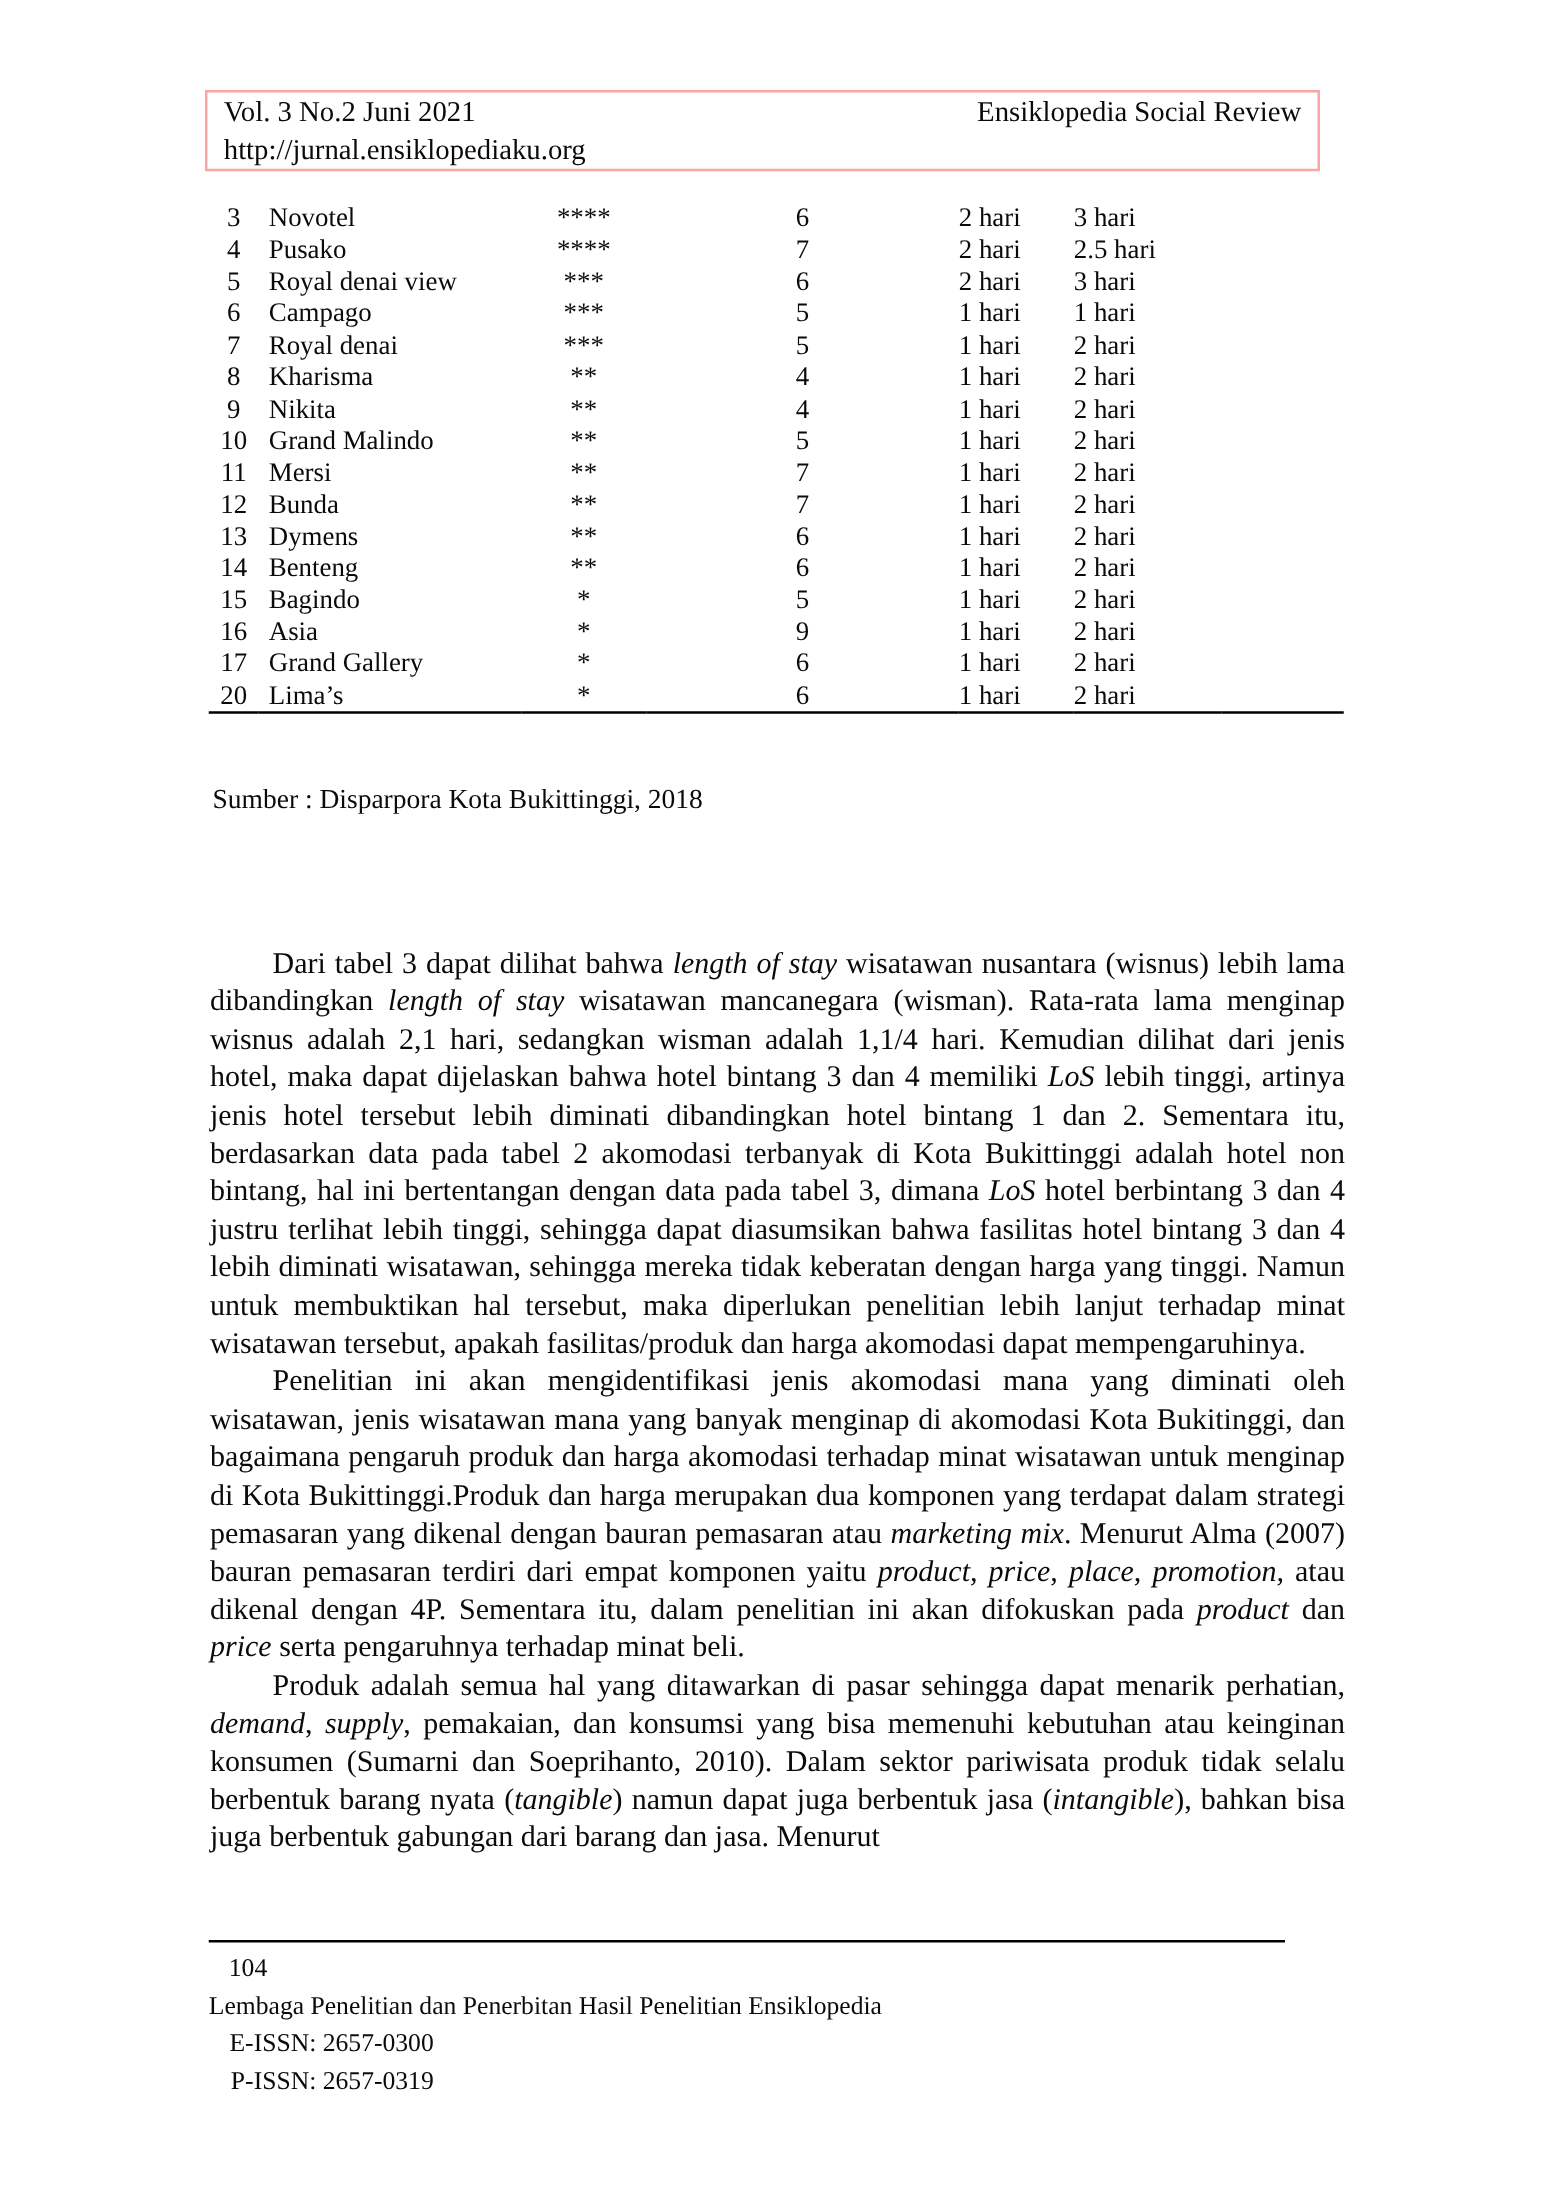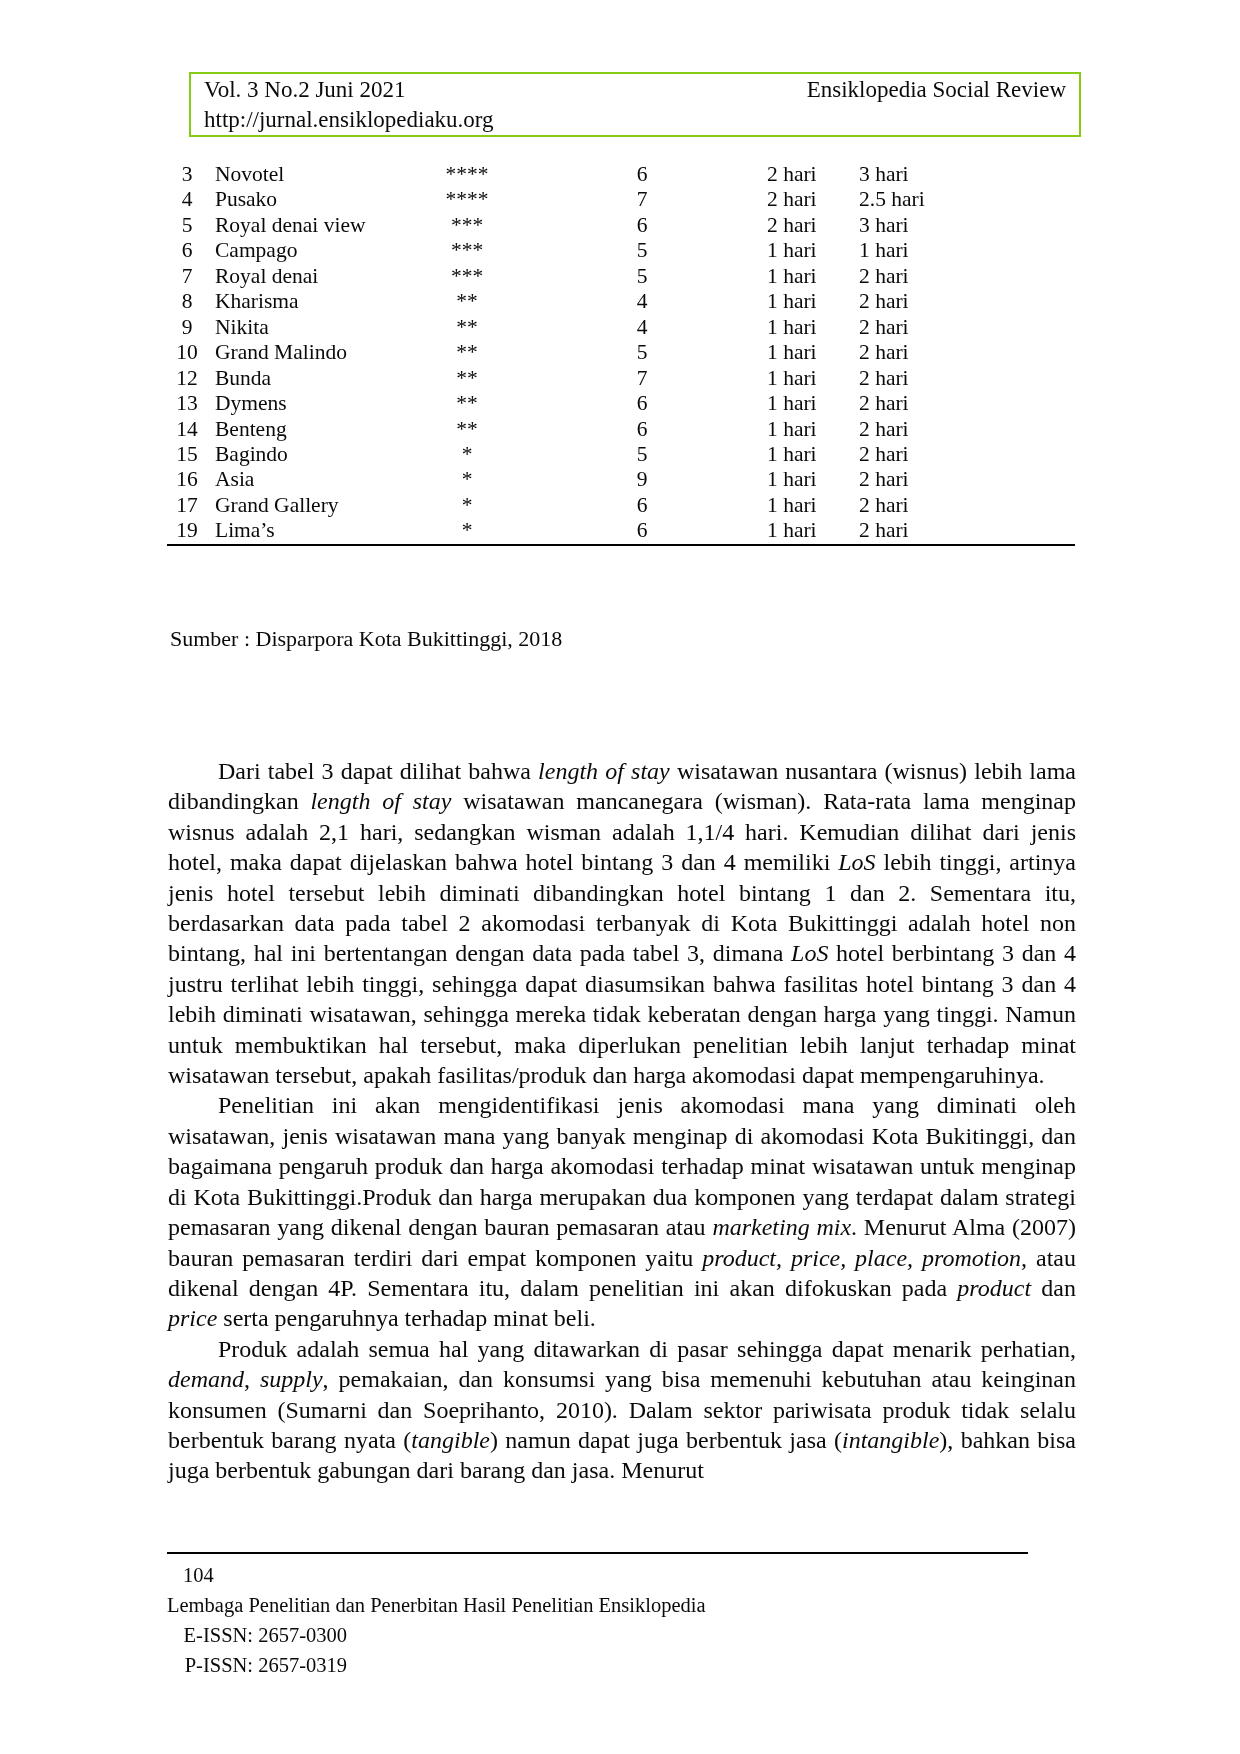--- a/index.html
+++ b/index.html
@@ -6,23 +6,23 @@
   body {
     width: 1240px; height: 1754px;
     background: #ffffff;
     font-family: "Liberation Serif", "DejaVu Serif", serif;
     color: #0a0a0a;
   }
   .page { position: relative; width: 1240px; height: 1754px; overflow: hidden; }
 
   
   .header-box {
-    position: absolute; left: 189px; top: 72px;
+    position: absolute; left: 164px; top: 72px;
     width: 892px; height: 65px;
-    border: 2px solid #84cc16;
+    border: 2px solid #fca5a5;
     box-sizing: border-box;
     padding: 1px 13px 4px 13px;
     font-size: 23px; line-height: 29.5px;
   }
   .header-line1 { display: flex; justify-content: space-between; }
 
   
   .hotel-table {
     position: absolute; left: 167px; top: 162px;
     width: 908px;
@@ -165,20 +165,29 @@
         <tr>
           <td class="c-no">10</td>
           <td class="c-name">Grand Malindo</td>
           <td class="c-stars">**</td>
           <td class="c-rooms">5</td>
           <td class="c-hari">1 hari</td>
           <td class="c-hari">2 hari</td>
           <td class="c-spacer"></td>
         </tr>
         <tr>
+          <td class="c-no">11</td>
+          <td class="c-name">Mersi</td>
+          <td class="c-stars">**</td>
+          <td class="c-rooms">7</td>
+          <td class="c-hari">1 hari</td>
+          <td class="c-hari">2 hari</td>
+          <td class="c-spacer"></td>
+        </tr>
+        <tr>
           <td class="c-no">12</td>
           <td class="c-name">Bunda</td>
           <td class="c-stars">**</td>
           <td class="c-rooms">7</td>
           <td class="c-hari">1 hari</td>
           <td class="c-hari">2 hari</td>
           <td class="c-spacer"></td>
         </tr>
         <tr>
           <td class="c-no">13</td>
@@ -219,21 +228,21 @@
         <tr>
           <td class="c-no">17</td>
           <td class="c-name">Grand Gallery</td>
           <td class="c-stars">*</td>
           <td class="c-rooms">6</td>
           <td class="c-hari">1 hari</td>
           <td class="c-hari">2 hari</td>
           <td class="c-spacer"></td>
         </tr>
         <tr>
-          <td class="c-no">19</td>
+          <td class="c-no">20</td>
           <td class="c-name">Lima’s</td>
           <td class="c-stars">*</td>
           <td class="c-rooms">6</td>
           <td class="c-hari">1 hari</td>
           <td class="c-hari">2 hari</td>
           <td class="c-spacer"></td>
         </tr>
       </tbody>
   </table>
 

